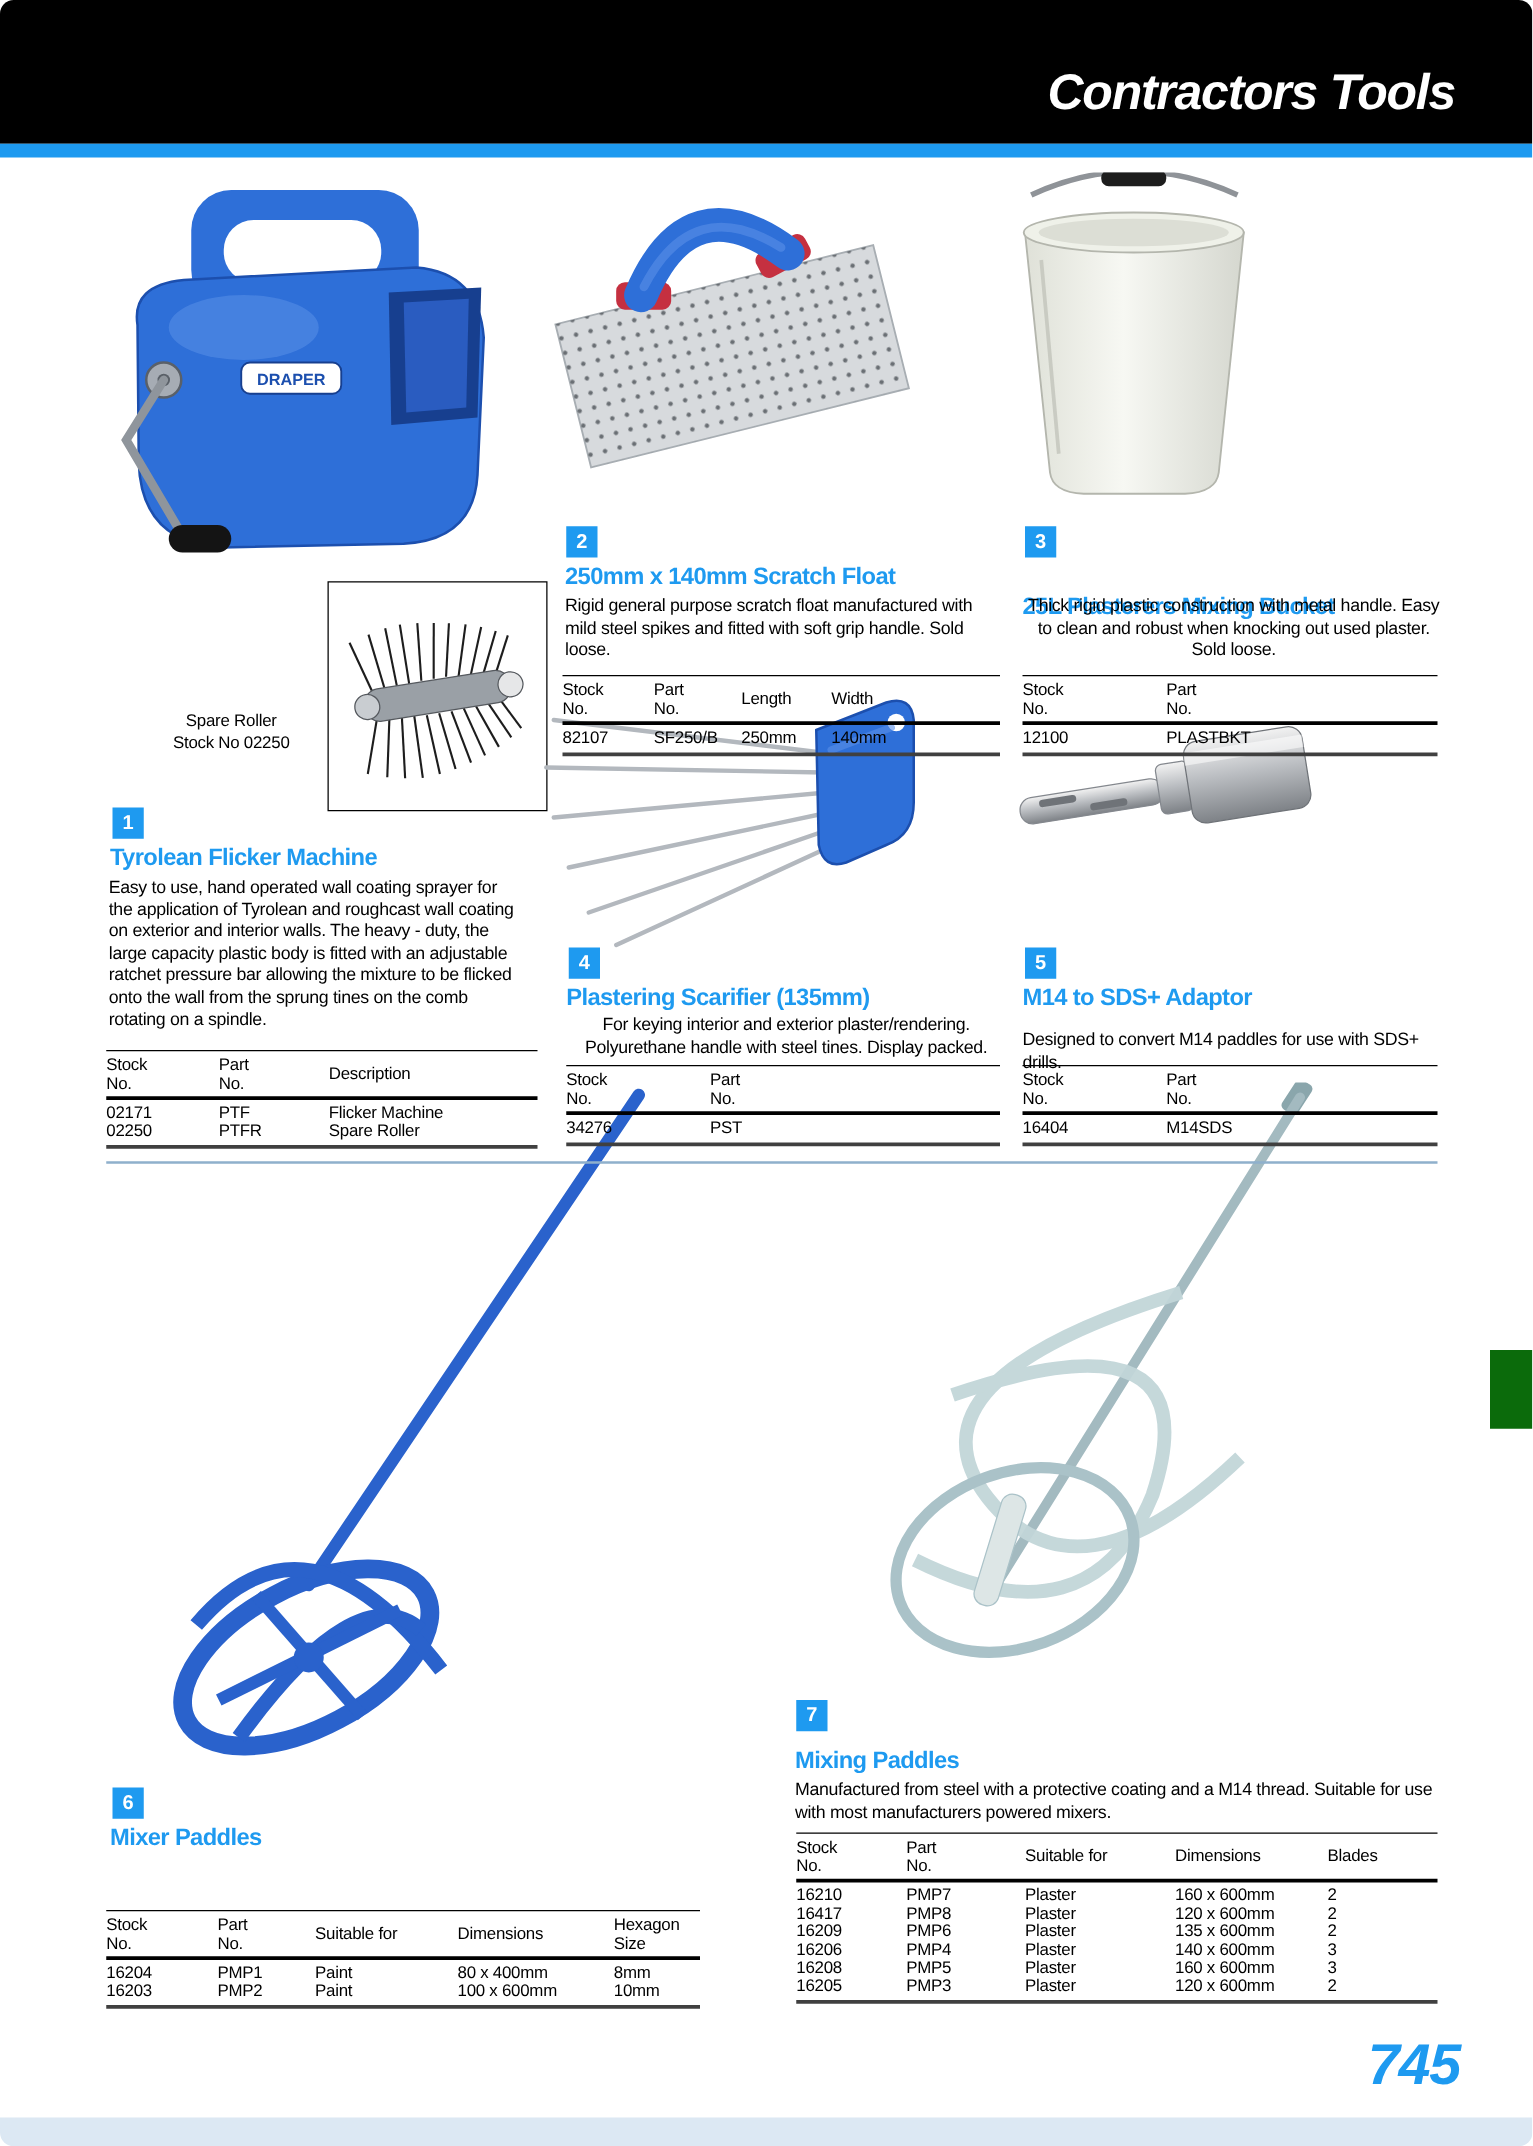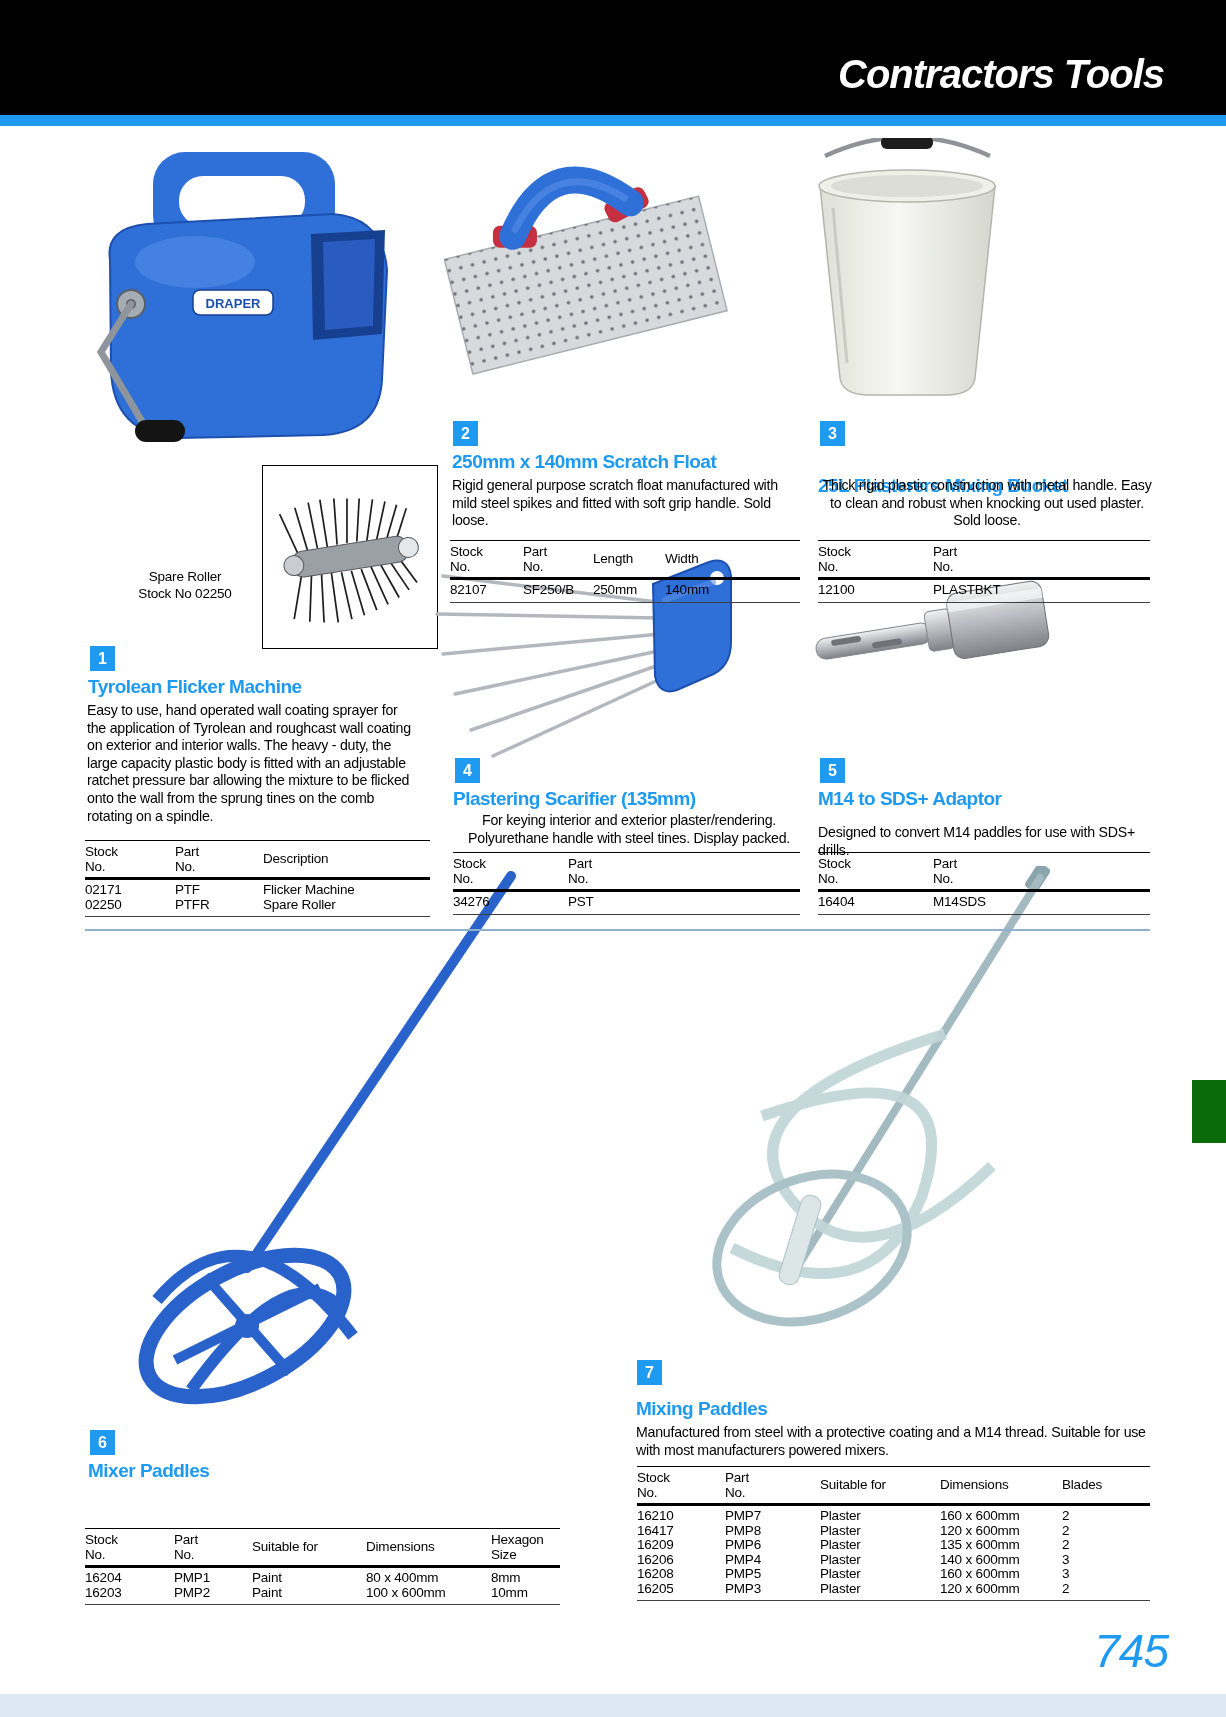--- a/index.html
+++ b/index.html
@@ -1,19 +1,20 @@
 <!DOCTYPE html>
 <html><head>
 <meta charset="utf-8">
 <style>
   html,body { margin:0; padding:0; background:#fff; }
   .page {
     position:relative; width:1226px; height:1717px; overflow:hidden;
     background:#fff; color:#000;
     font-family:"Liberation Sans", sans-serif;
+    border-radius:11px;
   }
   
   .hdr { position:absolute; left:0; top:0; width:1226px; height:115px; background:#000; }
   .hdr-title {
     position:absolute; right:62px; top:52px; color:#fff;
     font-size:40px; font-weight:bold; font-style:italic; letter-spacing:-1px; white-space:nowrap;
   }
   .hdr-stripe { position:absolute; left:0; top:115px; width:1226px; height:11px; background:#1e9af0; }
 
   
@@ -24,31 +25,31 @@
   .ptitle {
     position:absolute; color:#1e9af0; font-weight:bold; font-size:19px;
     letter-spacing:-0.5px; white-space:nowrap;
   }
   .pdesc { position:absolute; font-size:14.2px; line-height:17.6px; letter-spacing:-0.25px; }
   .caption { position:absolute; font-size:13.5px; line-height:17px; text-align:center; letter-spacing:-0.2px; }
 
   
   .tbl { position:absolute; border-top:1.5px solid #000; }
   .thead { display:flex; padding:4px 0 3px; border-bottom:3px solid #000; font-size:13.5px; line-height:14.5px; }
-  .tbody { padding:3px 0 4px; border-bottom:1px solid #404040; font-size:13.5px; line-height:14.5px; }
+  .tbody { padding:3px 0 4px; border-bottom:3px solid #404040; font-size:13.5px; line-height:14.5px; }
   .tr { display:flex; }
   .tc { flex:0 0 auto; letter-spacing:-0.2px; }
   .tc.grow { flex:1 1 auto; }
   .vc { display:flex; align-items:center; }
 
   .divider { position:absolute; height:2px; background:#8fb0cc; }
   .green-tab { position:absolute; right:0; top:1080px; width:34px; height:63px; background:#0b6b0b; }
   .page-num {
     position:absolute; right:58px; top:1624px; color:#1e9af0;
-    font-size:46px; font-weight:normal; font-style:italic; letter-spacing:-1px;text-align:right;
+    font-size:46px; font-weight:bold; font-style:italic; letter-spacing:-1px;text-align:right;
   }
   .footer-band { position:absolute; left:0; bottom:0; width:1226px; height:23px; background:#dce8f3; }
 
   .img { position:absolute; }
   .roller-box { position:absolute; left:262px; top:465px; width:174px; height:182px; border:1.5px solid #000; background:#fff; }
 </style>
 </head>
 <body>
 
 <div class="page">

